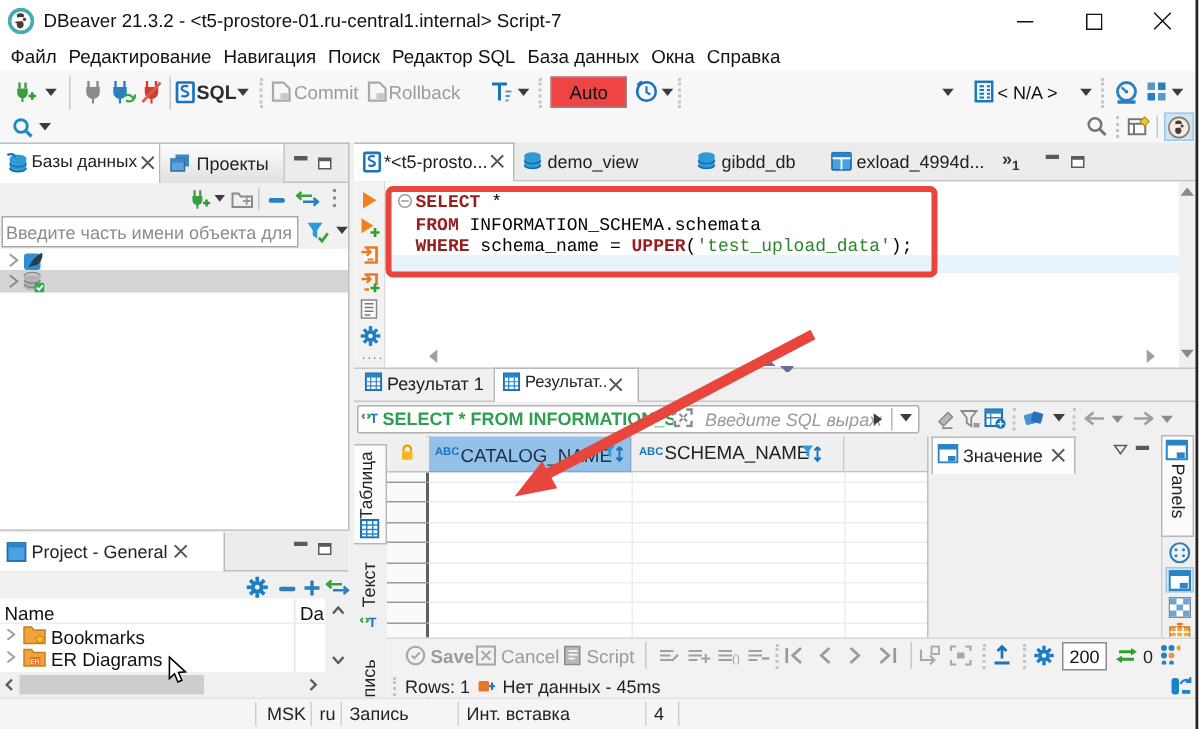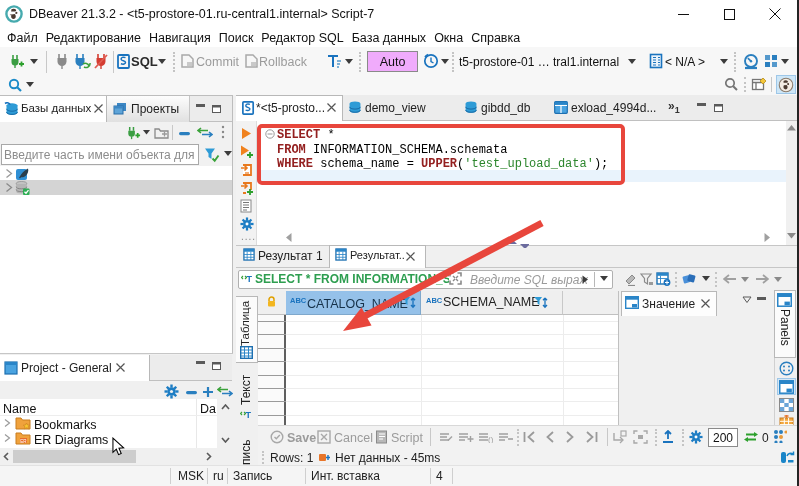--- a/index.html
+++ b/index.html
@@ -135,35 +135,34 @@
         <path d="M2 3 h10 M7 3 v11" stroke="#1a73be" stroke-width="2"></path>
         <path d="M11 8 h4 M11 11 h3 M11 14 h2" stroke="#5599cc" stroke-width="1.4"></path>
       </svg>
     </div>
  <div class="abs" style="left:345px;top:12px;">
       <svg width="8" height="6">
         <path d="M0 0 L8 0 L4 5 Z" fill="#3c3c3c"></path>
       </svg>
     </div>
  <div class="abs ddot" style="left:359px;top:5px;height:20px;"></div>
- <div class="abs" style="left:367px;top:4px;width:51px;height:21px;background:#f0abfc;border:1px solid #8a8a8a;text-align:center;font-size:12.5px;padding-top:3px;color:#111;">Auto</div>
+ <div class="abs" style="left:367px;top:4px;width:51px;height:21px;background:#ef4444;border:1px solid #8a8a8a;text-align:center;font-size:12.5px;padding-top:3px;color:#111;">Auto</div>
  <div class="abs" style="left:423px;top:6px;">
       <svg width="16" height="16" viewBox="0 0 16 16">
         <circle cx="8" cy="8" r="6.2" fill="none" stroke="#1a73be" stroke-width="1.7"></circle>
         <path d="M8 4.5 V8.5 L10.5 10" stroke="#1a73be" stroke-width="1.4" fill="none"></path>
         <path d="M2 4 A7 7 0 0 1 5 1.5" stroke="#1a73be" stroke-width="1.7" fill="none"></path>
       </svg>
     </div>
  <div class="abs" style="left:441px;top:12px;">
       <svg width="8" height="6">
         <path d="M0 0 L8 0 L4 5 Z" fill="#3c3c3c"></path>
       </svg>
     </div>
  <div class="abs ddot" style="left:452px;top:5px;height:20px;"></div>
- <div class="abs" style="left:459px;top:8px;font-size:12px;color:#111;">t5-prostore-01 … tral1.internal</div>
  <div class="abs" style="left:628px;top:12px;">
       <svg width="8" height="6">
         <path d="M0 0 L8 0 L4 5 Z" fill="#3c3c3c"></path>
       </svg>
     </div>
  <div class="abs" style="left:649px;top:6px;">
       <svg width="14" height="16" viewBox="0 0 14 16">
         <rect x="1.5" y="1.5" width="11" height="13" fill="#eaf3fb" stroke="#1a73be" stroke-width="1.6"></rect>
         <path d="M4 4.5 h3 M4 7 h3 M4 9.5 h3 M4 12 h3" stroke="#1a73be" stroke-width="1.2"></path>
         <path d="M9 4.5 h2 M9 7 h2 M9 9.5 h2 M9 12 h2" stroke="#1a73be" stroke-width="1.2"></path>

